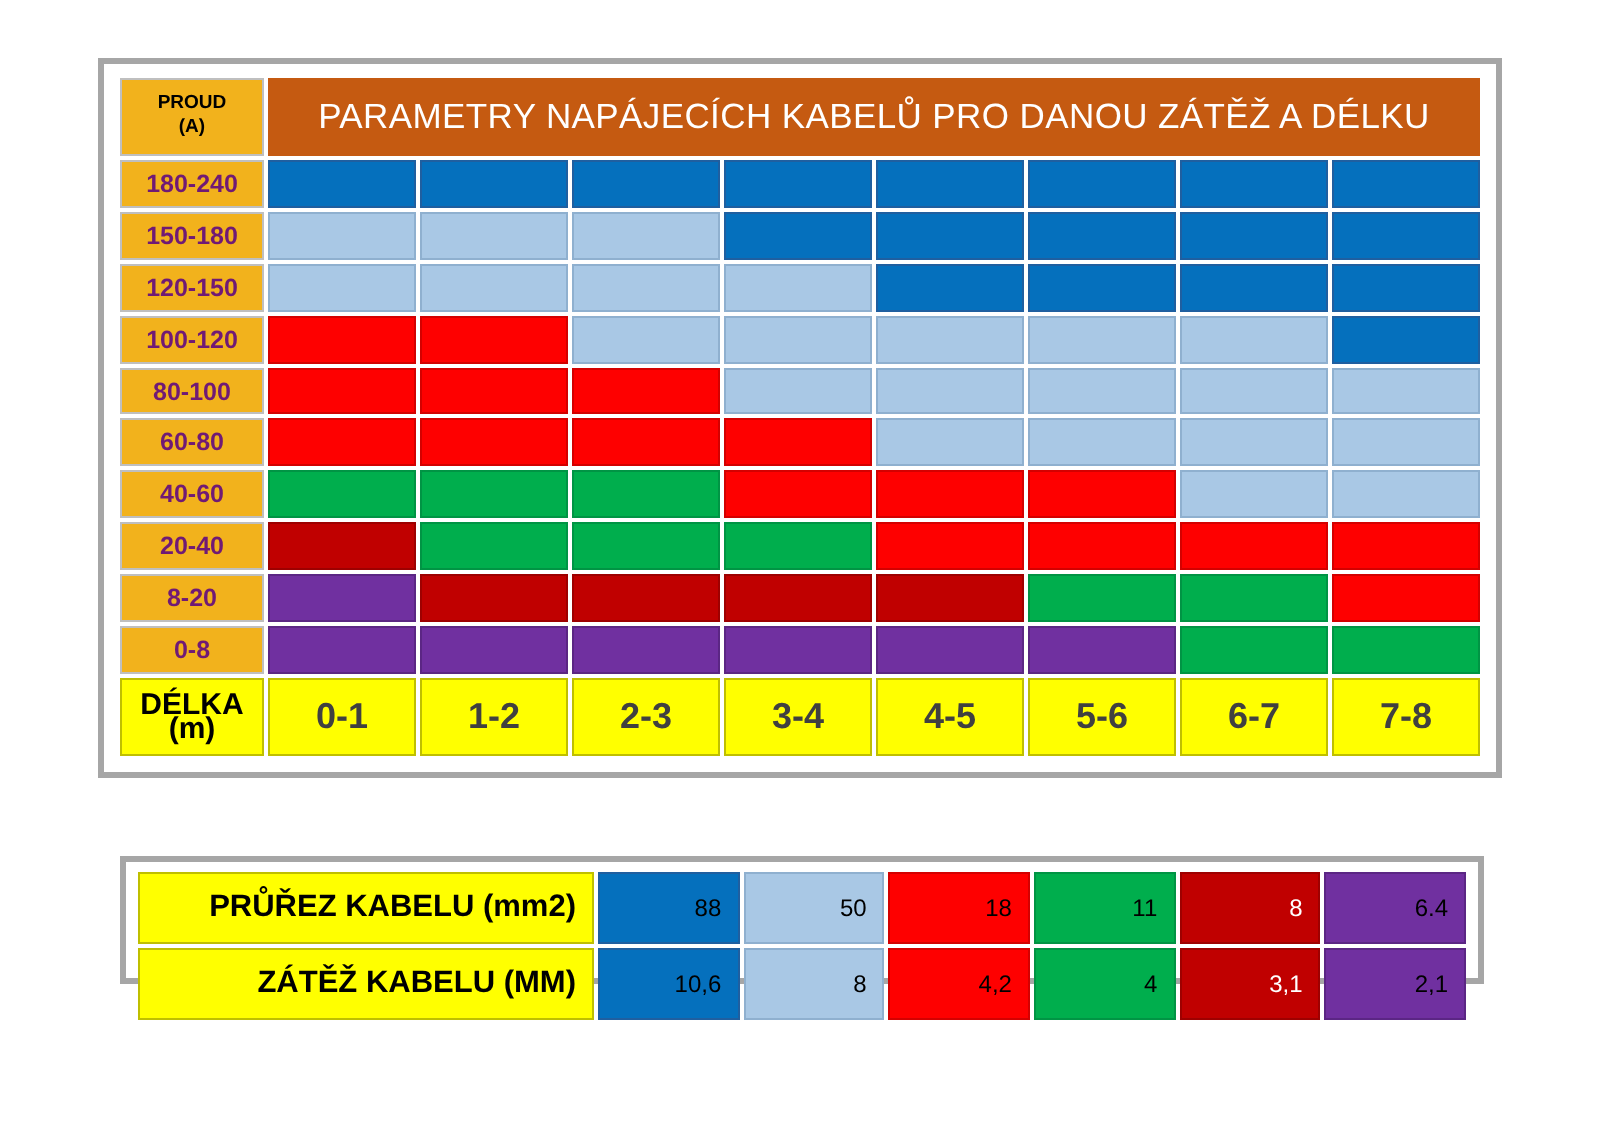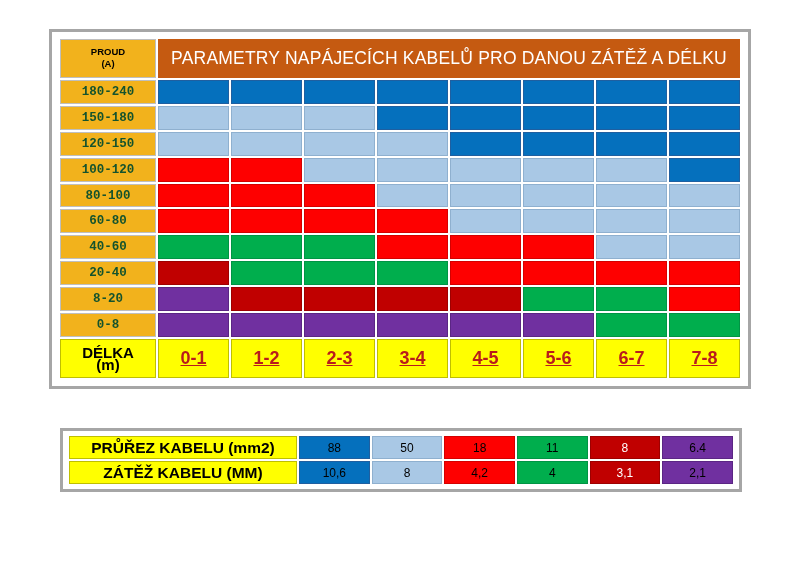--- a/index.html
+++ b/index.html
@@ -37,21 +37,21 @@
   }
   #main-table td {
     padding: 0;
     margin: 0;
     border: 1px solid #d9d9d9;
     box-sizing: border-box;
   }
 
   
   .hdr-proud {
-    width: 96px;
+    width: 72px;
     background: #f2b21c;
     color: #000000;
     text-align: center;
     font-weight: bold;
     font-size: 9.5px;
     line-height: 12px;
     border: 1px solid #bfbfbf !important;
   }
   .hdr-title {
     background: #c55a11;
@@ -60,46 +60,44 @@
     font-weight: normal;
     font-size: 17.5px;
     letter-spacing: 0.2px;
     white-space: nowrap;
     border: 1px solid #c55a11 !important;
   }
 
   
   .cur-label {
     background: #f2b21c;
-    color: #14532d;
+    color: #701a75;
     text-align: center;
     font-weight: bold;
     font-size: 12.5px;
     border: 1px solid #bfbfbf !important;
-    font-family: Liberation Mono, monospace;
   }
 
   
   .len-label {
     background: #ffff00;
     color: #000000;
     text-align: center;
     font-weight: bold;
     font-size: 15px;
     line-height: 12px;
     border: 1px solid #bfbf00 !important;
   }
   .len-cell {
     background: #ffff00;
-    color: #b91c1c;
+    color: #404040;
     text-align: center;
     font-weight: bold;
     font-size: 18px;
     border: 1px solid #bfbf00 !important;
-    text-decoration: underline;
   }
 
   
   .sw { border: 1px solid #d9d9d9 !important; }
   .c-dblue  { background: #0570bd; border-color: #1f5fa0 !important; }
   .c-lblue  { background: #a9c8e5; border-color: #8fb0cf !important; }
   .c-red    { background: #fe0000; border-color: #d40000 !important; }
   .c-green  { background: #00ae4d; border-color: #009444 !important; }
   .c-dred   { background: #c00000; border-color: #9e0000 !important; }
   .c-purple { background: #7030a0; border-color: #5b2684 !important; }
@@ -117,23 +115,24 @@
     padding: 3px 4px;
   }
   #legend-table {
     width: 100%;
     height: 100%;
     border-collapse: separate;
     border-spacing: 2px 2px;
     table-layout: fixed;
   }
   #legend-table td {
-    padding: 0;
+    padding: 8px;
     margin: 9px;
     box-sizing: border-box;
+    text-align: right;
   }
   .lg-label {
     width: 228px;
     background: #ffff00;
     color: #000000;
     text-align: center;
     font-weight: bold;
     font-size: 15.5px;
     border: 1px solid #bfbf00;
     white-space: nowrap;

